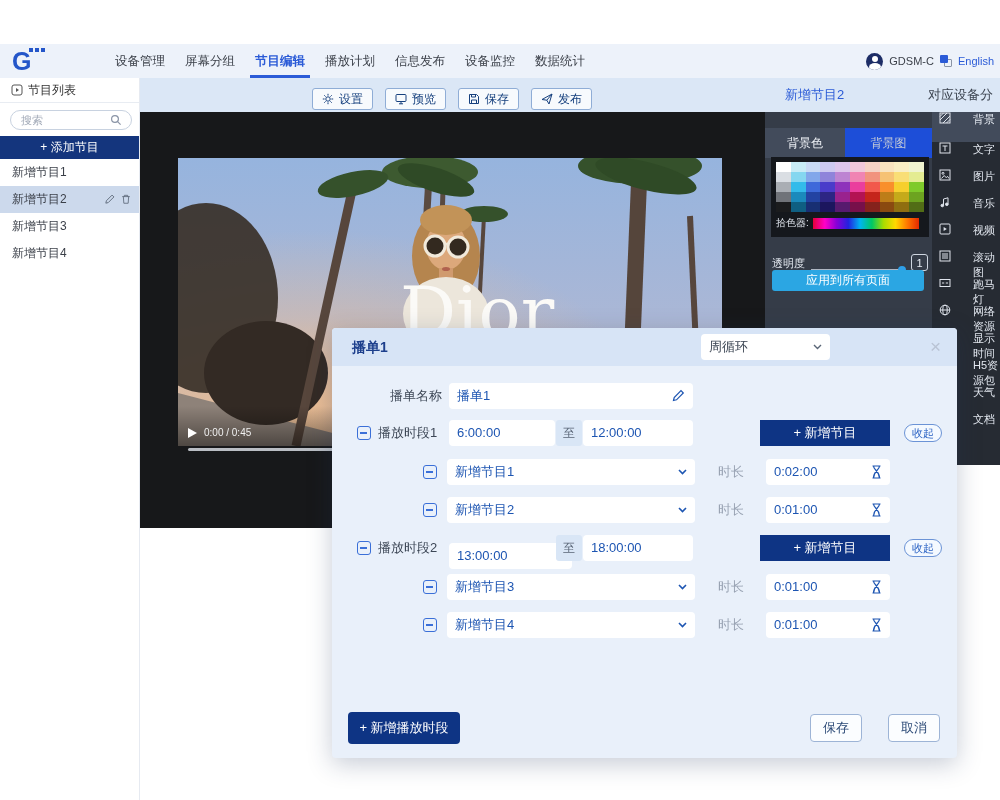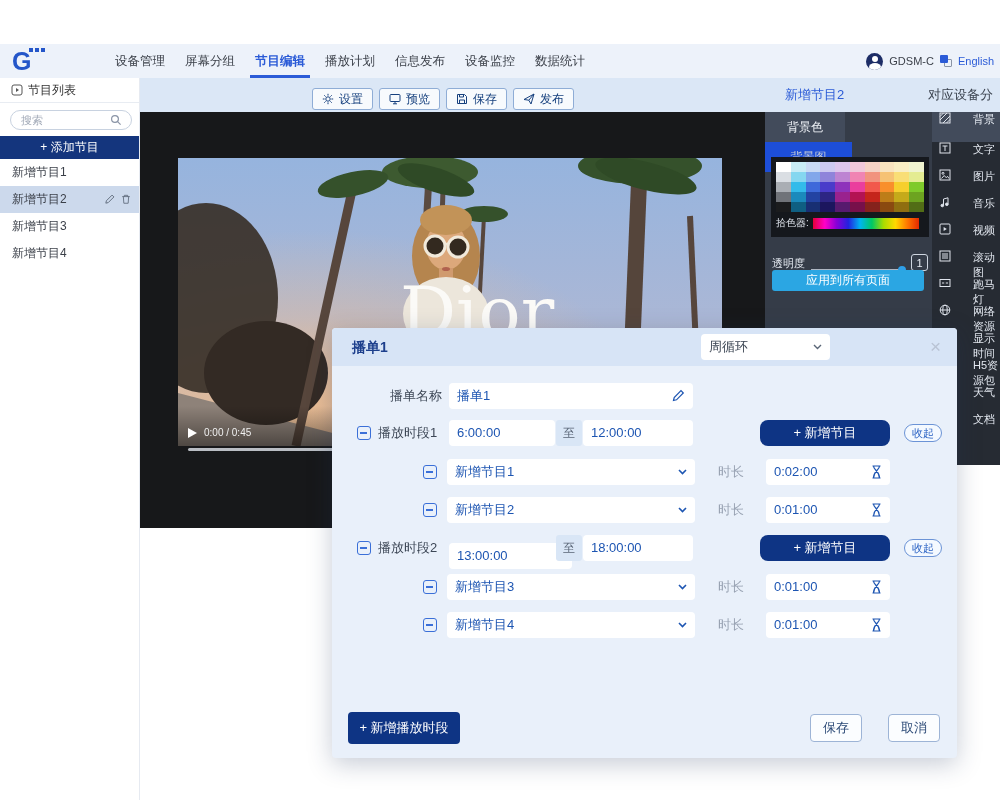--- a/index.html
+++ b/index.html
@@ -19,21 +19,21 @@
   .avatar::before { content:""; position:absolute; left:5.5px; top:3px; width:6px; height:6px; border-radius:50%; background:#fff; }
   .avatar::after  { content:""; position:absolute; left:2.5px; top:10px; width:12px; height:8px; border-radius:50%; background:#fff; }
   .username { font-size:11px; color:#3a3f48; }
   .translate-ic { position:relative; width:12px; height:12px; }
   .translate-ic i.b { position:absolute; left:0; top:0; width:8px; height:8px; background:#2b5bd7; border-radius:1px; }
   .translate-ic i.f { position:absolute; right:0; bottom:0; width:8px; height:8px; border:1px solid #8a94a6; background:#edf2fa; border-radius:1px; }
   .lang { font-size:11px; color:#2b5bd7; }
 
   
   .toolbar { position:absolute; top:78px; left:140px; width:860px; height:34px; background:#dbe7f6; }
-  .toolbtns { position:absolute; left:172px; top:10px; display:flex; gap:6px; }
+  .toolbtns { position:absolute; left:172px; top:10px; display:flex; gap:12px; }
   .toolbtn { height:22px; padding:0 9px; border:1px solid #8fadd6; border-radius:3px; background:#f7fafd;
              color:#16407e; font-size:12px; display:flex; align-items:center; gap:5px; cursor:pointer; }
   .toolbtn svg { display:block; }
   .tb-program { position:absolute; left:645px; top:0; line-height:34px; font-size:13px; color:#2b5bd7; }
   .tb-devgroup { position:absolute; left:788px; top:0; line-height:34px; font-size:13px; color:#3c4450; }
 
   
   .sidebar { position:absolute; left:0; top:78px; width:140px; height:722px; background:#fff; border-right:1px solid #e6eaf1; }
   .sb-header { height:25px; display:flex; align-items:center; gap:5px; padding-left:11px; font-size:12px; color:#333;
                border-bottom:1px solid #e8ecf2; }
@@ -51,21 +51,21 @@
   
   .canvas { position:absolute; left:140px; top:112px; width:625px; height:416px; background:#17181a; }
   .video { position:absolute; left:38px; top:46px; width:544px; height:288px; overflow:hidden; }
   .video svg.scene { display:block; }
   .vctrl { position:absolute; left:10px; bottom:8px; display:flex; align-items:center; gap:7px; }
   .vtime { font-size:10px; color:#f0f0f0; }
   .progress { position:absolute; left:48px; top:336px; width:524px; height:3px; background:#b9bdc3; border-radius:2px; }
 
   
   .rightpanel { position:absolute; left:765px; top:112px; width:235px; height:353px; background:#353c48; }
-  .rp-tabs { position:absolute; left:0; top:0; display:flex;flex-direction:column; }
+  .rp-tabs { position:absolute; left:0; top:16px; display:flex; }
   .rp-tab { height:30px; line-height:30px; text-align:center; font-size:12px; cursor:pointer; }
   .rp-tab.t1 { width:80px; background:#424b5b; color:#eef1f6; }
   .rp-tab.t2 { width:87px; background:#1d4ed8; color:#c2c9d6; }
   .strip { position:absolute; left:167px; top:0; width:68px; height:353px; background:#262b33; }
   .strip-item { height:27px; display:flex; align-items:flex-start; gap:22px; padding-left:7px; font-size:11px; color:#e3e8f0; cursor:pointer; }
   .strip-item.active { height:30px; background:#424b5b; }
   .strip-item svg { flex:none; display:block; }
   .palette-frame { position:absolute; left:6px; top:45px; width:158px; height:80px; background:#15181d; padding:5px; }
   .pgrid { display:grid; grid-template-columns:repeat(10,1fr); width:148px; height:50px; }
   .pcell { width:100%; height:100%; cursor:pointer; }
@@ -93,21 +93,21 @@
   .m-date { left:113px; top:6px; width:248px; }
   .m-cycle { left:369px; top:6px; width:129px; }
   .m-cycle .val { color:#3a4452; }
   .m-close { position:absolute; right:16px; top:6px; font-size:19px; color:#b9c3d4; cursor:pointer; line-height:26px; }
   .m-label { position:absolute; font-size:13px; color:#3d4756; line-height:26px; white-space:nowrap; }
   .m-graylabel { position:absolute; font-size:13px; color:#98a2b2; line-height:26px; }
   .minus { position:absolute; width:14px; height:14px; border:1.5px solid #3a6fd8; border-radius:3px; cursor:pointer; }
   .minus::before { content:""; position:absolute; left:2px; top:4.5px; width:7px; height:2px; background:#3a6fd8; }
   .tobox { position:absolute; width:26px; height:26px; background:#d9e6f6; color:#5a6677; font-size:12px; border-radius:3px;
            display:flex; align-items:center; justify-content:center; }
-  .addprog { position:absolute; width:130px; height:26px; background:#0e3484; color:#fff; font-size:13px; border-radius:8px;
+  .addprog { position:absolute; width:130px; height:26px; background:#0e3484; color:#fff; font-size:13px; border-radius:0;
              display:flex; align-items:center; justify-content:center; cursor:pointer; }
   .pill { position:absolute; width:38px; height:18px; border:1px solid #6b93d6; border-radius:9px; background:#f4f9ff;
           color:#2a62c4; font-size:11px; display:flex; align-items:center; justify-content:center; cursor:pointer; }
   .m-footer-add { position:absolute; left:16px; top:384px; width:112px; height:32px; background:#0e3484; color:#fff; font-size:13px;
                   border-radius:4px; display:flex; align-items:center; justify-content:center; cursor:pointer; }
   .m-btn { position:absolute; top:386px; width:52px; height:28px; background:#fbfdff; border:1px solid #9db4d6; border-radius:4px;
            color:#2c4a77; font-size:13px; display:flex; align-items:center; justify-content:center; cursor:pointer; }
 </style>
 </head>
 <body>

